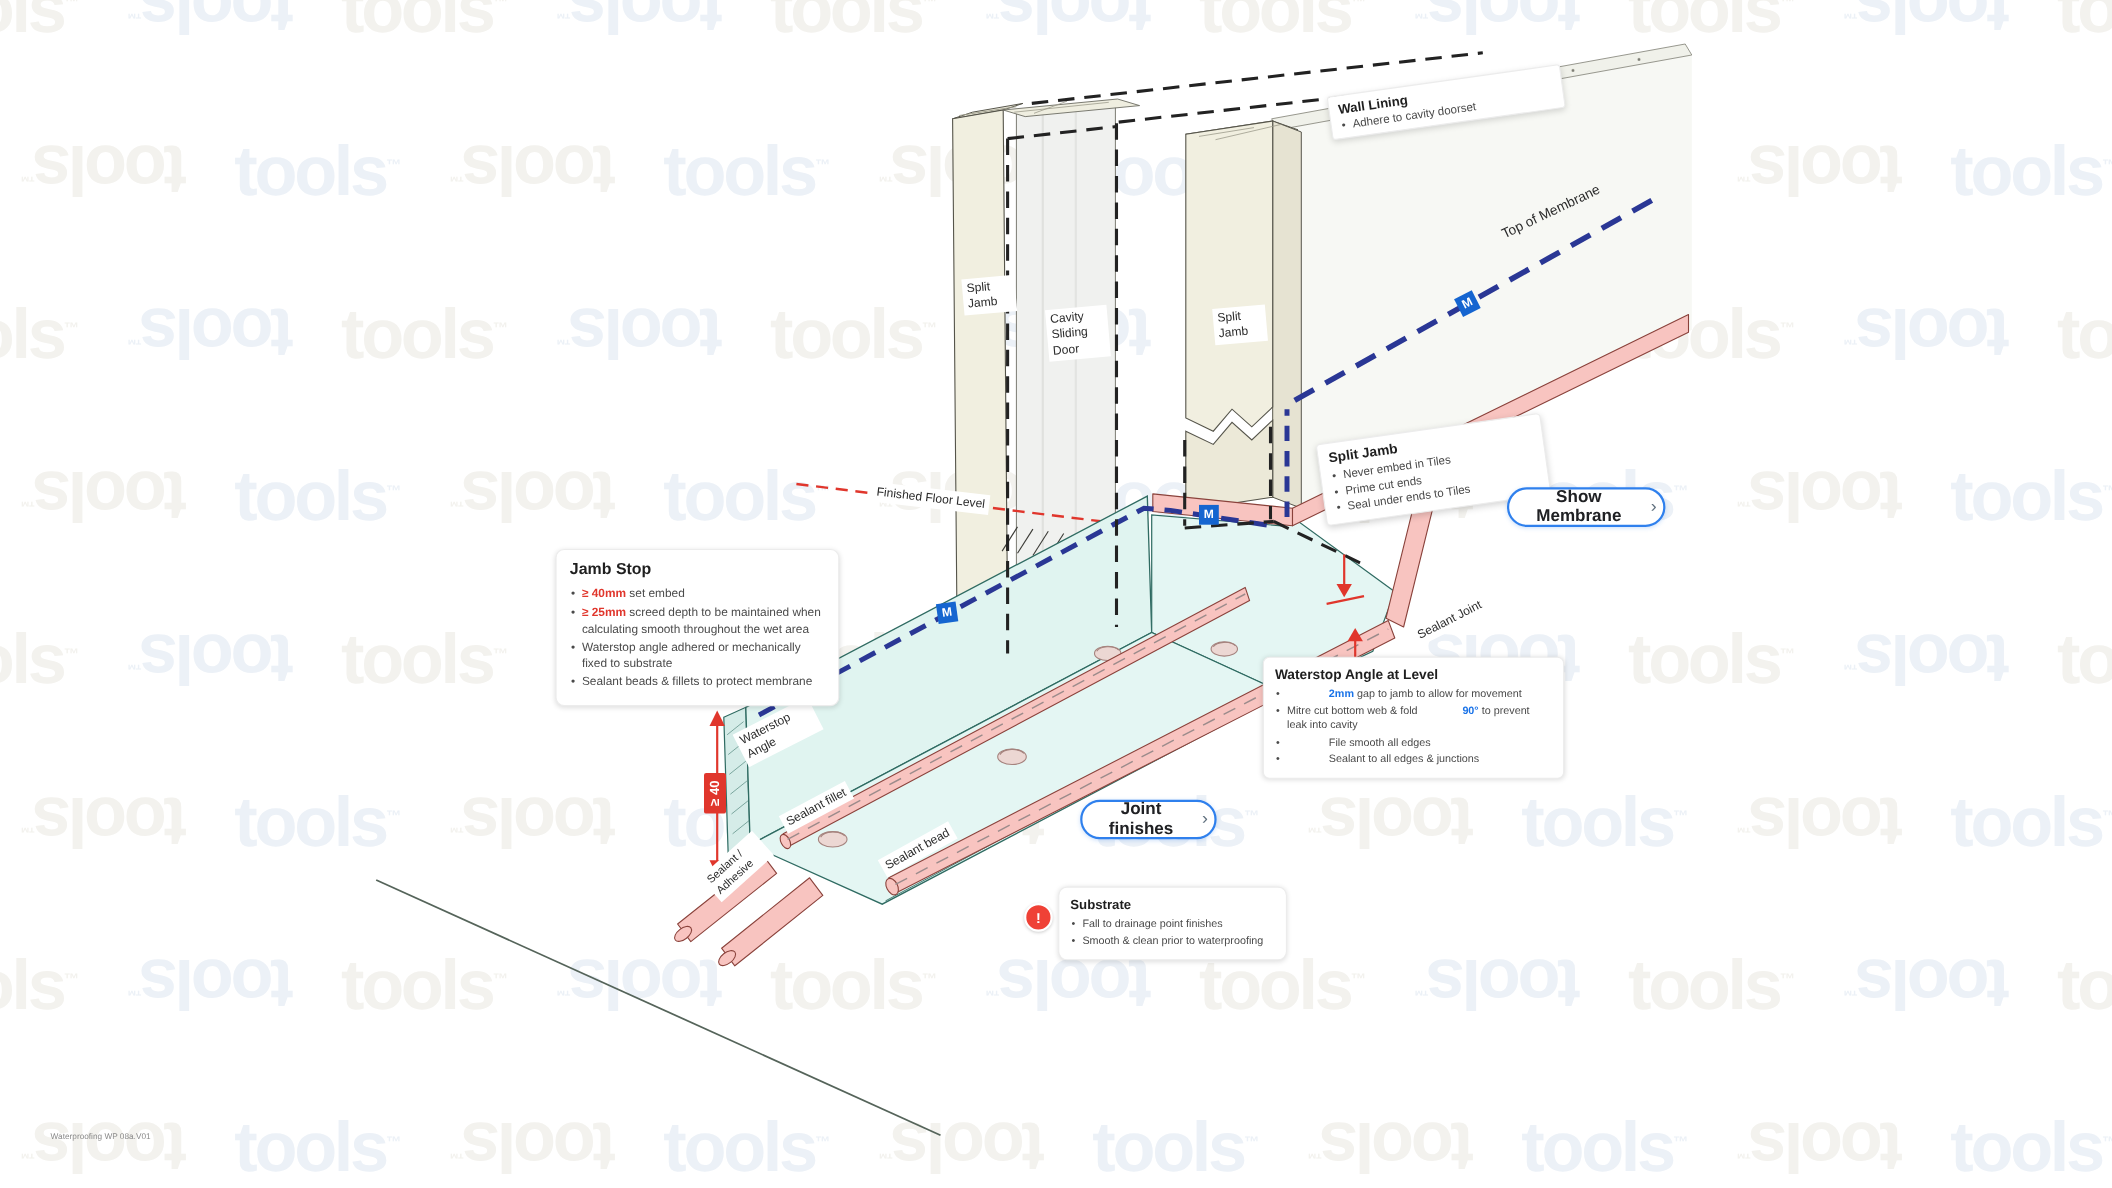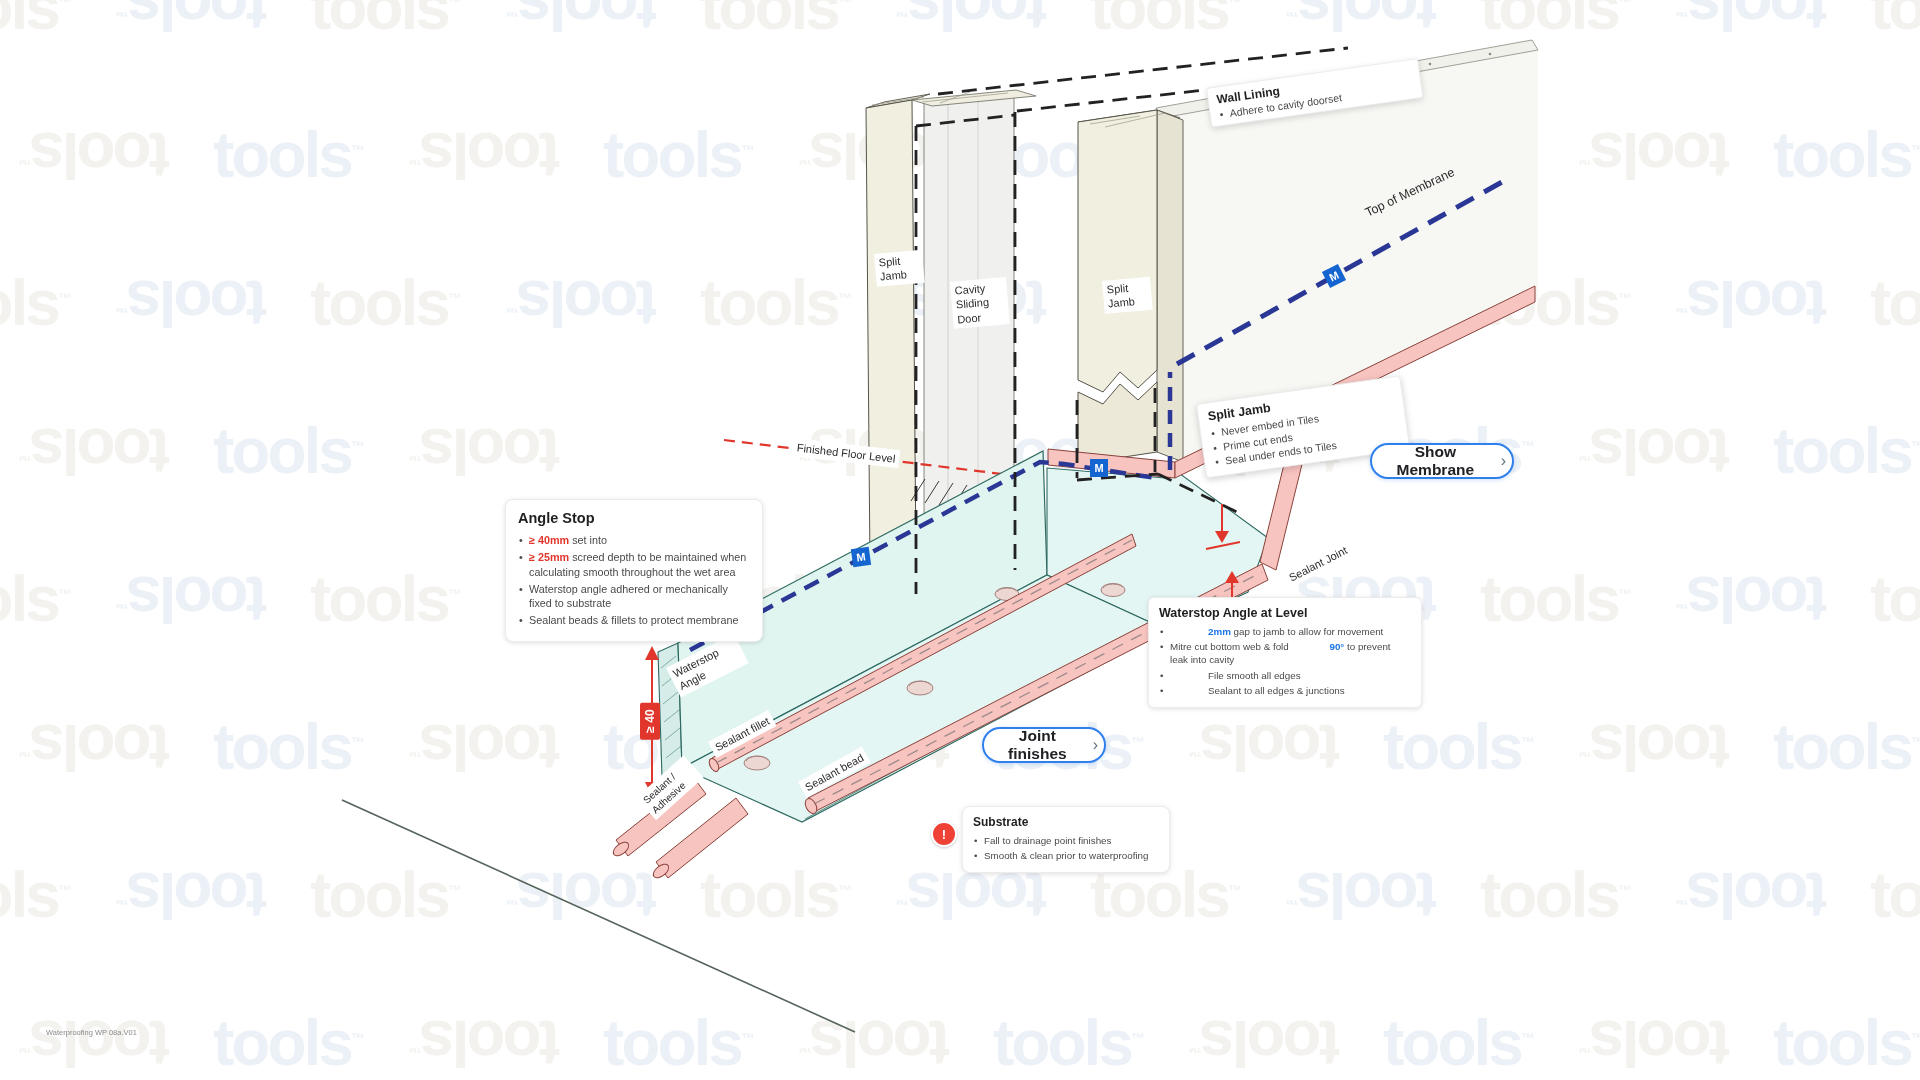--- a/index.html
+++ b/index.html
@@ -121,20 +121,21 @@
     <span class="wm wm-b" style="left: 700px; top: 266px; transform: rotate(0deg);">tools<sup>™</sup></span>
     <span class="wm wm-a" style="left: 895px; top: 266px; transform: rotate(180deg);">tools<sup>™</sup></span>
     <span class="wm wm-b" style="left: 1090px; top: 266px; transform: rotate(0deg);">tools<sup>™</sup></span>
     <span class="wm wm-a" style="left: 1285px; top: 266px; transform: rotate(180deg);">tools<sup>™</sup></span>
     <span class="wm wm-b" style="left: 1480px; top: 266px; transform: rotate(0deg);">tools<sup>™</sup></span>
     <span class="wm wm-a" style="left: 1675px; top: 266px; transform: rotate(180deg);">tools<sup>™</sup></span>
     <span class="wm wm-b" style="left: 1870px; top: 266px; transform: rotate(0deg);">tools</span>
     <span class="wm wm-b" style="left: 18px; top: 414px; transform: rotate(180deg);">tools<sup>™</sup></span>
     <span class="wm wm-a" style="left: 213px; top: 414px; transform: rotate(0deg);">tools<sup>™</sup></span>
     <span class="wm wm-b" style="left: 408px; top: 414px; transform: rotate(180deg);">tools<sup>™</sup></span>
+    <span class="wm wm-a" style="left: 603px; top: 414px; transform: rotate(0deg);">tools<sup>™</sup></span>
     <span class="wm wm-b" style="left: 798px; top: 414px; transform: rotate(180deg);">tools<sup>™</sup></span>
     <span class="wm wm-a" style="left: 993px; top: 414px; transform: rotate(0deg);">tools<sup>™</sup></span>
     <span class="wm wm-b" style="left: 1188px; top: 414px; transform: rotate(180deg);">tools<sup>™</sup></span>
     <span class="wm wm-a" style="left: 1383px; top: 414px; transform: rotate(0deg);">tools<sup>™</sup></span>
     <span class="wm wm-b" style="left: 1578px; top: 414px; transform: rotate(180deg);">tools<sup>™</sup></span>
     <span class="wm wm-a" style="left: 1773px; top: 414px; transform: rotate(0deg);">tools<sup>™</sup></span>
     <span class="wm wm-b" style="left: -80px; top: 562px; transform: rotate(0deg);">tools<sup>™</sup></span>
     <span class="wm wm-a" style="left: 115px; top: 562px; transform: rotate(180deg);">tools<sup>™</sup></span>
     <span class="wm wm-b" style="left: 310px; top: 562px; transform: rotate(0deg);">tools<sup>™</sup></span>
     <span class="wm wm-a" style="left: 505px; top: 562px; transform: rotate(180deg);">tools<sup>™</sup></span>
@@ -349,22 +350,22 @@
   </div>
 
   <div class="abs callout" id="co-split-jamb">
     <div class="title">Split Jamb</div>
     <div class="bullet"><span class="pre"></span><span class="em"></span><span class="rest">Never embed in Tiles</span></div>
     <div class="bullet"><span class="pre"></span><span class="em"></span><span class="rest">Prime cut ends</span></div>
     <div class="bullet"><span class="pre"></span><span class="em"></span><span class="rest">Seal under ends to Tiles</span></div>
   </div>
 
   <div class="abs callout em-red" id="co-water-stop">
-    <div class="title">Angle Stop</div>
-    <div class="bullet"><span class="pre"></span><span class="em">≥ 40mm</span><span class="rest"> set into</span></div>
+    <div class="title">Jamb Stop</div>
+    <div class="bullet"><span class="pre"></span><span class="em">≥ 40mm</span><span class="rest"> set embed</span></div>
     <div class="bullet"><span class="pre"></span><span class="em">≥ 25mm</span><span class="rest"> screed depth to be maintained when calculating smooth throughout the wet area</span></div>
     <div class="bullet"><span class="pre"></span><span class="em"></span><span class="rest">Waterstop angle adhered or mechanically fixed to substrate</span></div>
     <div class="bullet"><span class="pre"></span><span class="em"></span><span class="rest">Sealant beads &amp; fillets to protect membrane</span></div>
   </div>
 
   <div class="abs callout em-blue" id="co-cavity">
     <div class="title">Waterstop Angle at Level</div>
     <div class="bullet"><span class="pre"></span><span class="em">2mm</span><span class="rest"> gap to jamb to allow for movement</span></div>
     <div class="bullet"><span class="pre">Mitre cut bottom web &amp; fold </span><span class="em">90°</span><span class="rest"> to prevent leak into cavity</span></div>
     <div class="bullet"><span class="pre"></span><span class="em"></span><span class="rest">File smooth all edges</span></div>

